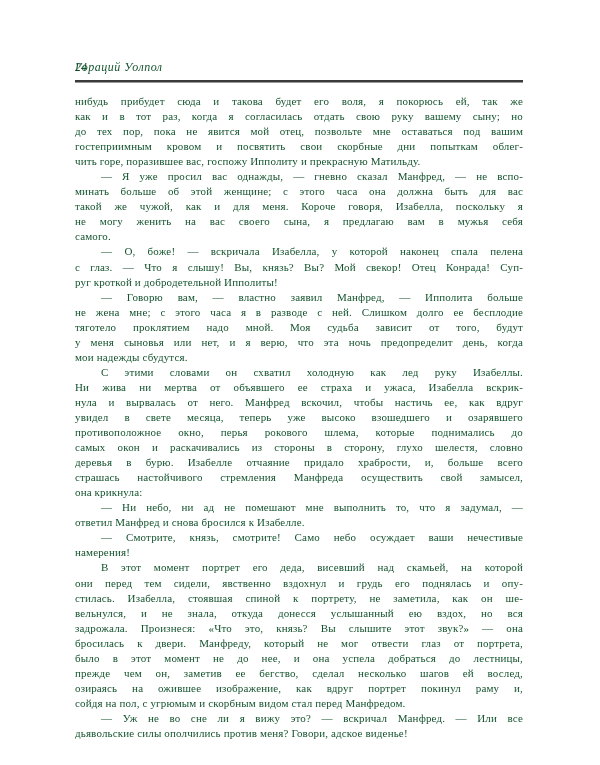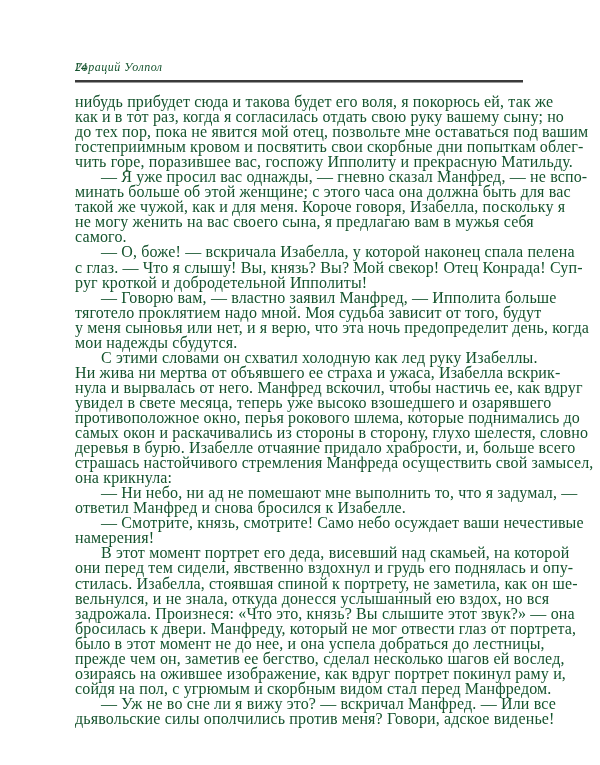--- a/index.html
+++ b/index.html
@@ -14,21 +14,21 @@
     font-style: italic; font-size: 12px; line-height: 18px;
   }
   .page-number { position: absolute; left: 0; top: 0; }
   .running-title { position: absolute; left: 0; right: 0; text-align: left; letter-spacing: 0.5px; }
   .rule {
     margin-top: 4px; height: 2px; background: #3a3a3a;
     border-bottom: 1px solid #9a9a9a;
   }
   .body-text {
     margin-top: 11px;
-    font-size: 16px; line-height: 15.05px;
+    font-size: 11px; line-height: 15.05px;
     text-align: justify; letter-spacing: 0.15px;
   }
   .para { margin: 0; text-indent: 0; }
   .line { display: block; text-align: justify; text-align-last: justify; white-space: nowrap; overflow: visible; }
   .line.last { text-align-last: left; }
   .line.first-indent { padding-left: 26px; }
 </style>
 </head>
 <body>
 
@@ -53,20 +53,21 @@
         <span class="line">не могу женить на вас своего сына, я предлагаю вам в мужья себя</span>
         <span class="line last">самого.</span>
       </div>
       <div class="para">
         <span class="line first-indent">— О, боже! — вскричала Изабелла, у которой наконец спала пелена</span>
         <span class="line">с глаз. — Что я слышу! Вы, князь? Вы? Мой свекор! Отец Конрада! Суп-</span>
         <span class="line last">руг кроткой и добродетельной Ипполиты!</span>
       </div>
       <div class="para">
         <span class="line first-indent">— Говорю вам, — властно заявил Манфред, — Ипполита больше</span>
+        <span class="line">не жена мне; с этого часа я в разводе с ней. Слишком долго ее бесплодие</span>
         <span class="line">тяготело проклятием надо мной. Моя судьба зависит от того, будут</span>
         <span class="line">у меня сыновья или нет, и я верю, что эта ночь предопределит день, когда</span>
         <span class="line last">мои надежды сбудутся.</span>
       </div>
       <div class="para">
         <span class="line first-indent">С этими словами он схватил холодную как лед руку Изабеллы.</span>
         <span class="line">Ни жива ни мертва от объявшего ее страха и ужаса, Изабелла вскрик-</span>
         <span class="line">нула и вырвалась от него. Манфред вскочил, чтобы настичь ее, как вдруг</span>
         <span class="line">увидел в свете месяца, теперь уже высоко взошедшего и озарявшего</span>
         <span class="line">противоположное окно, перья рокового шлема, которые поднимались до</span>

